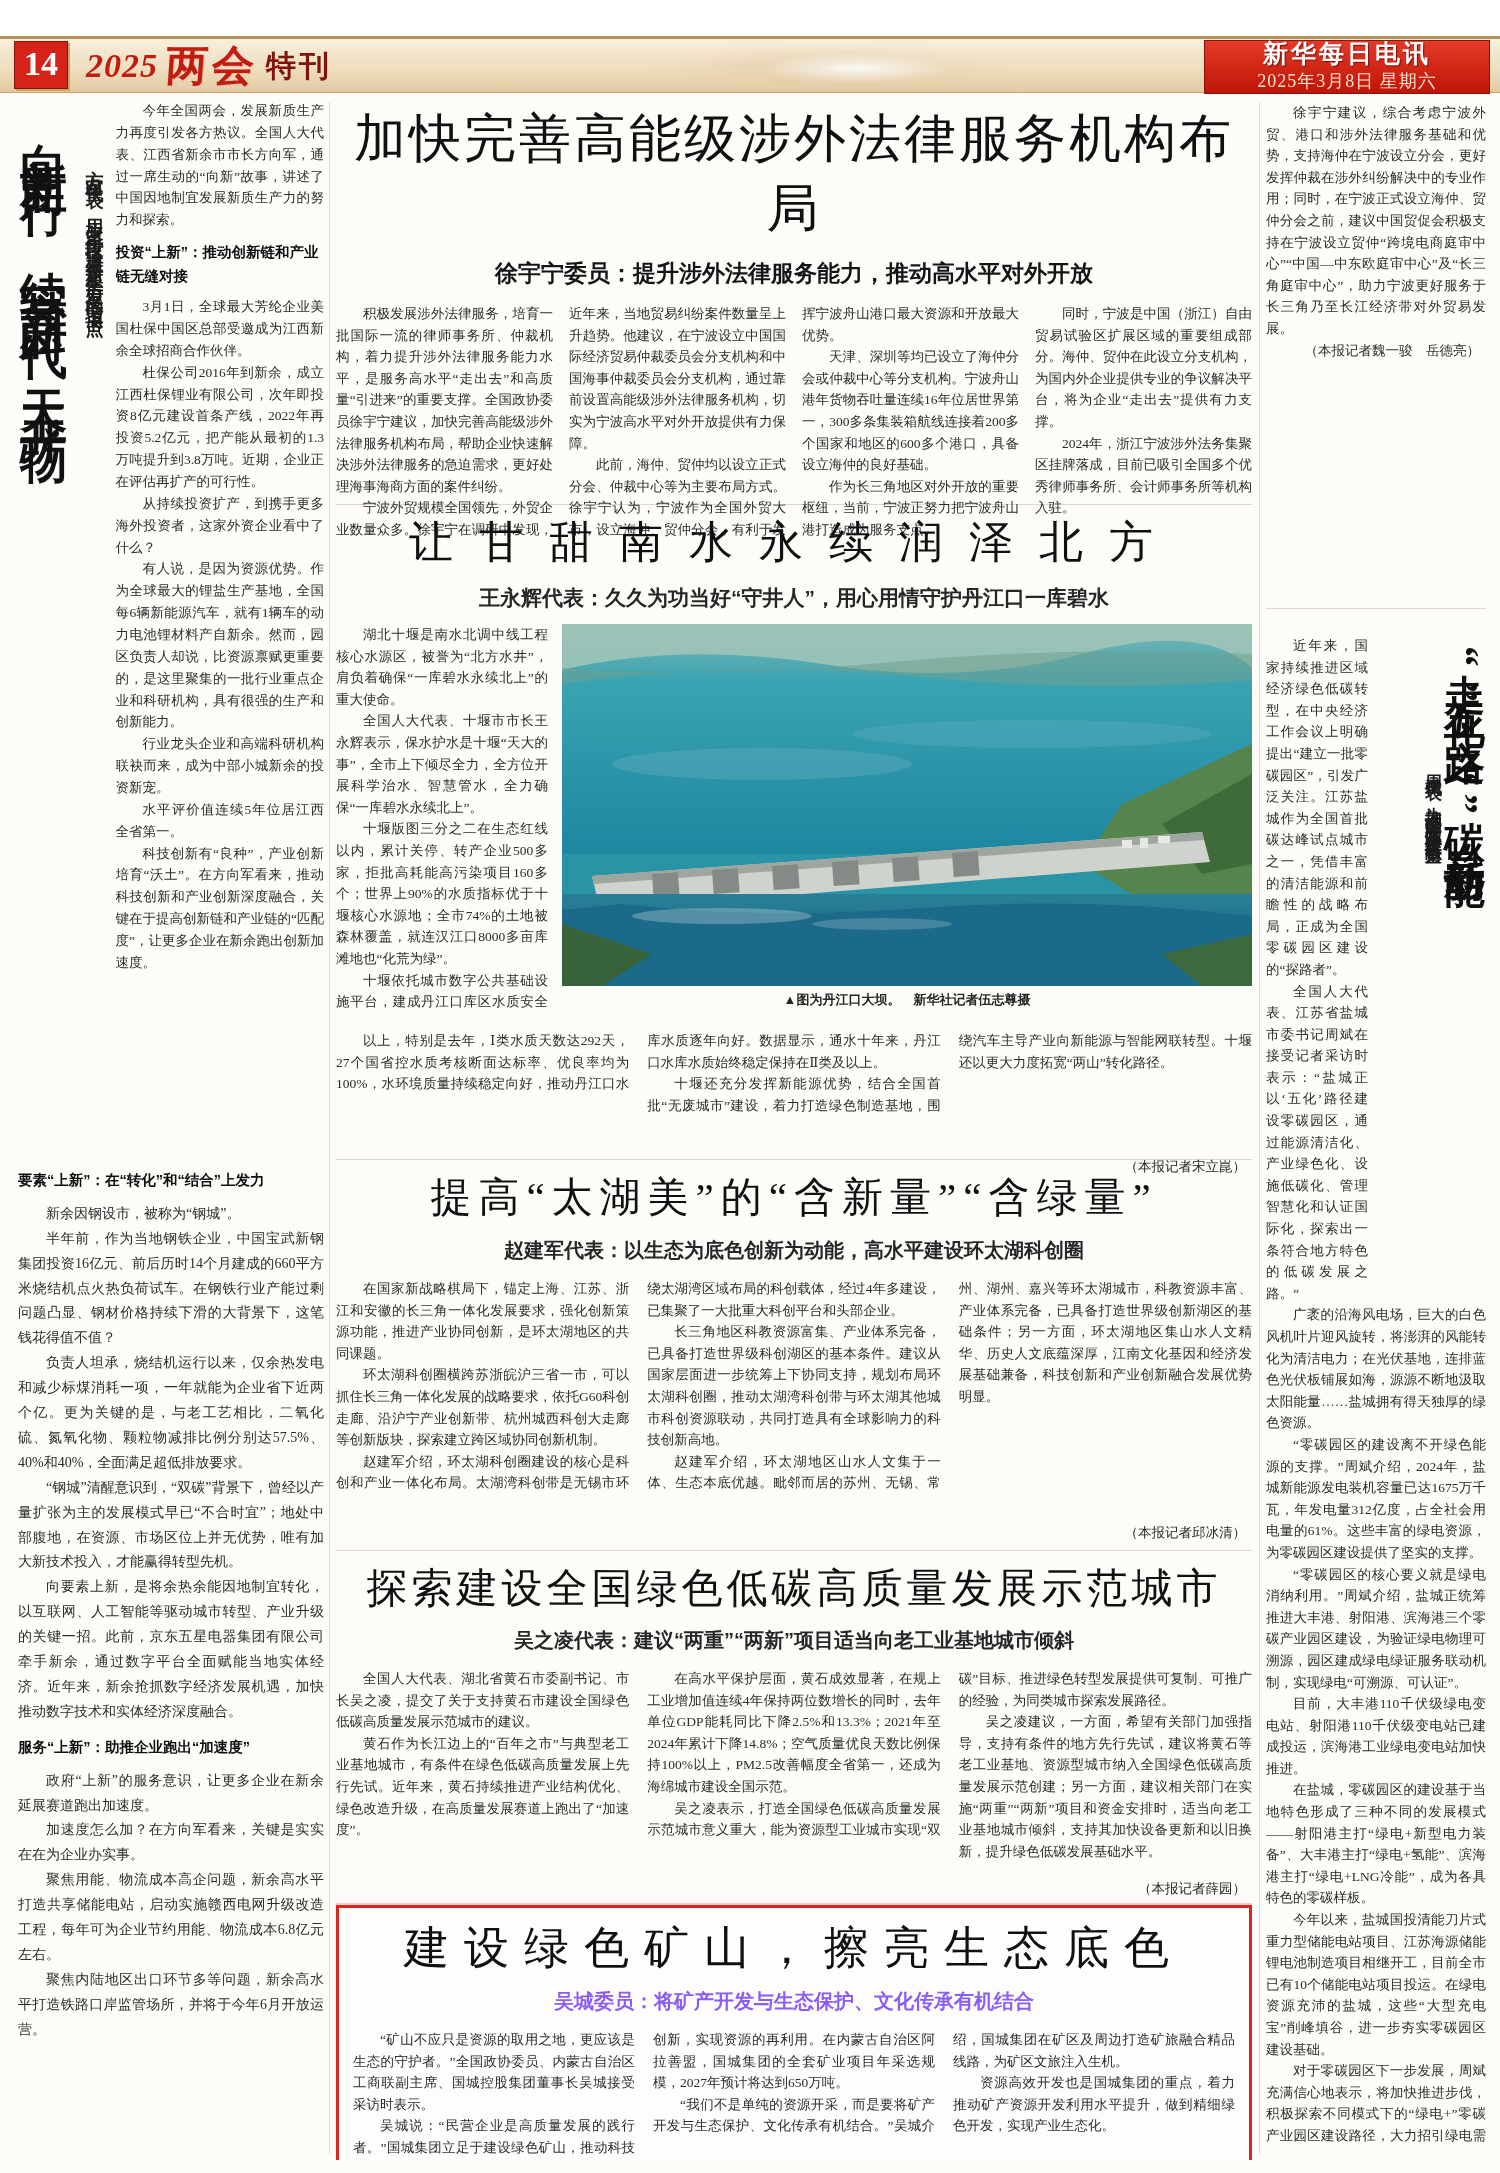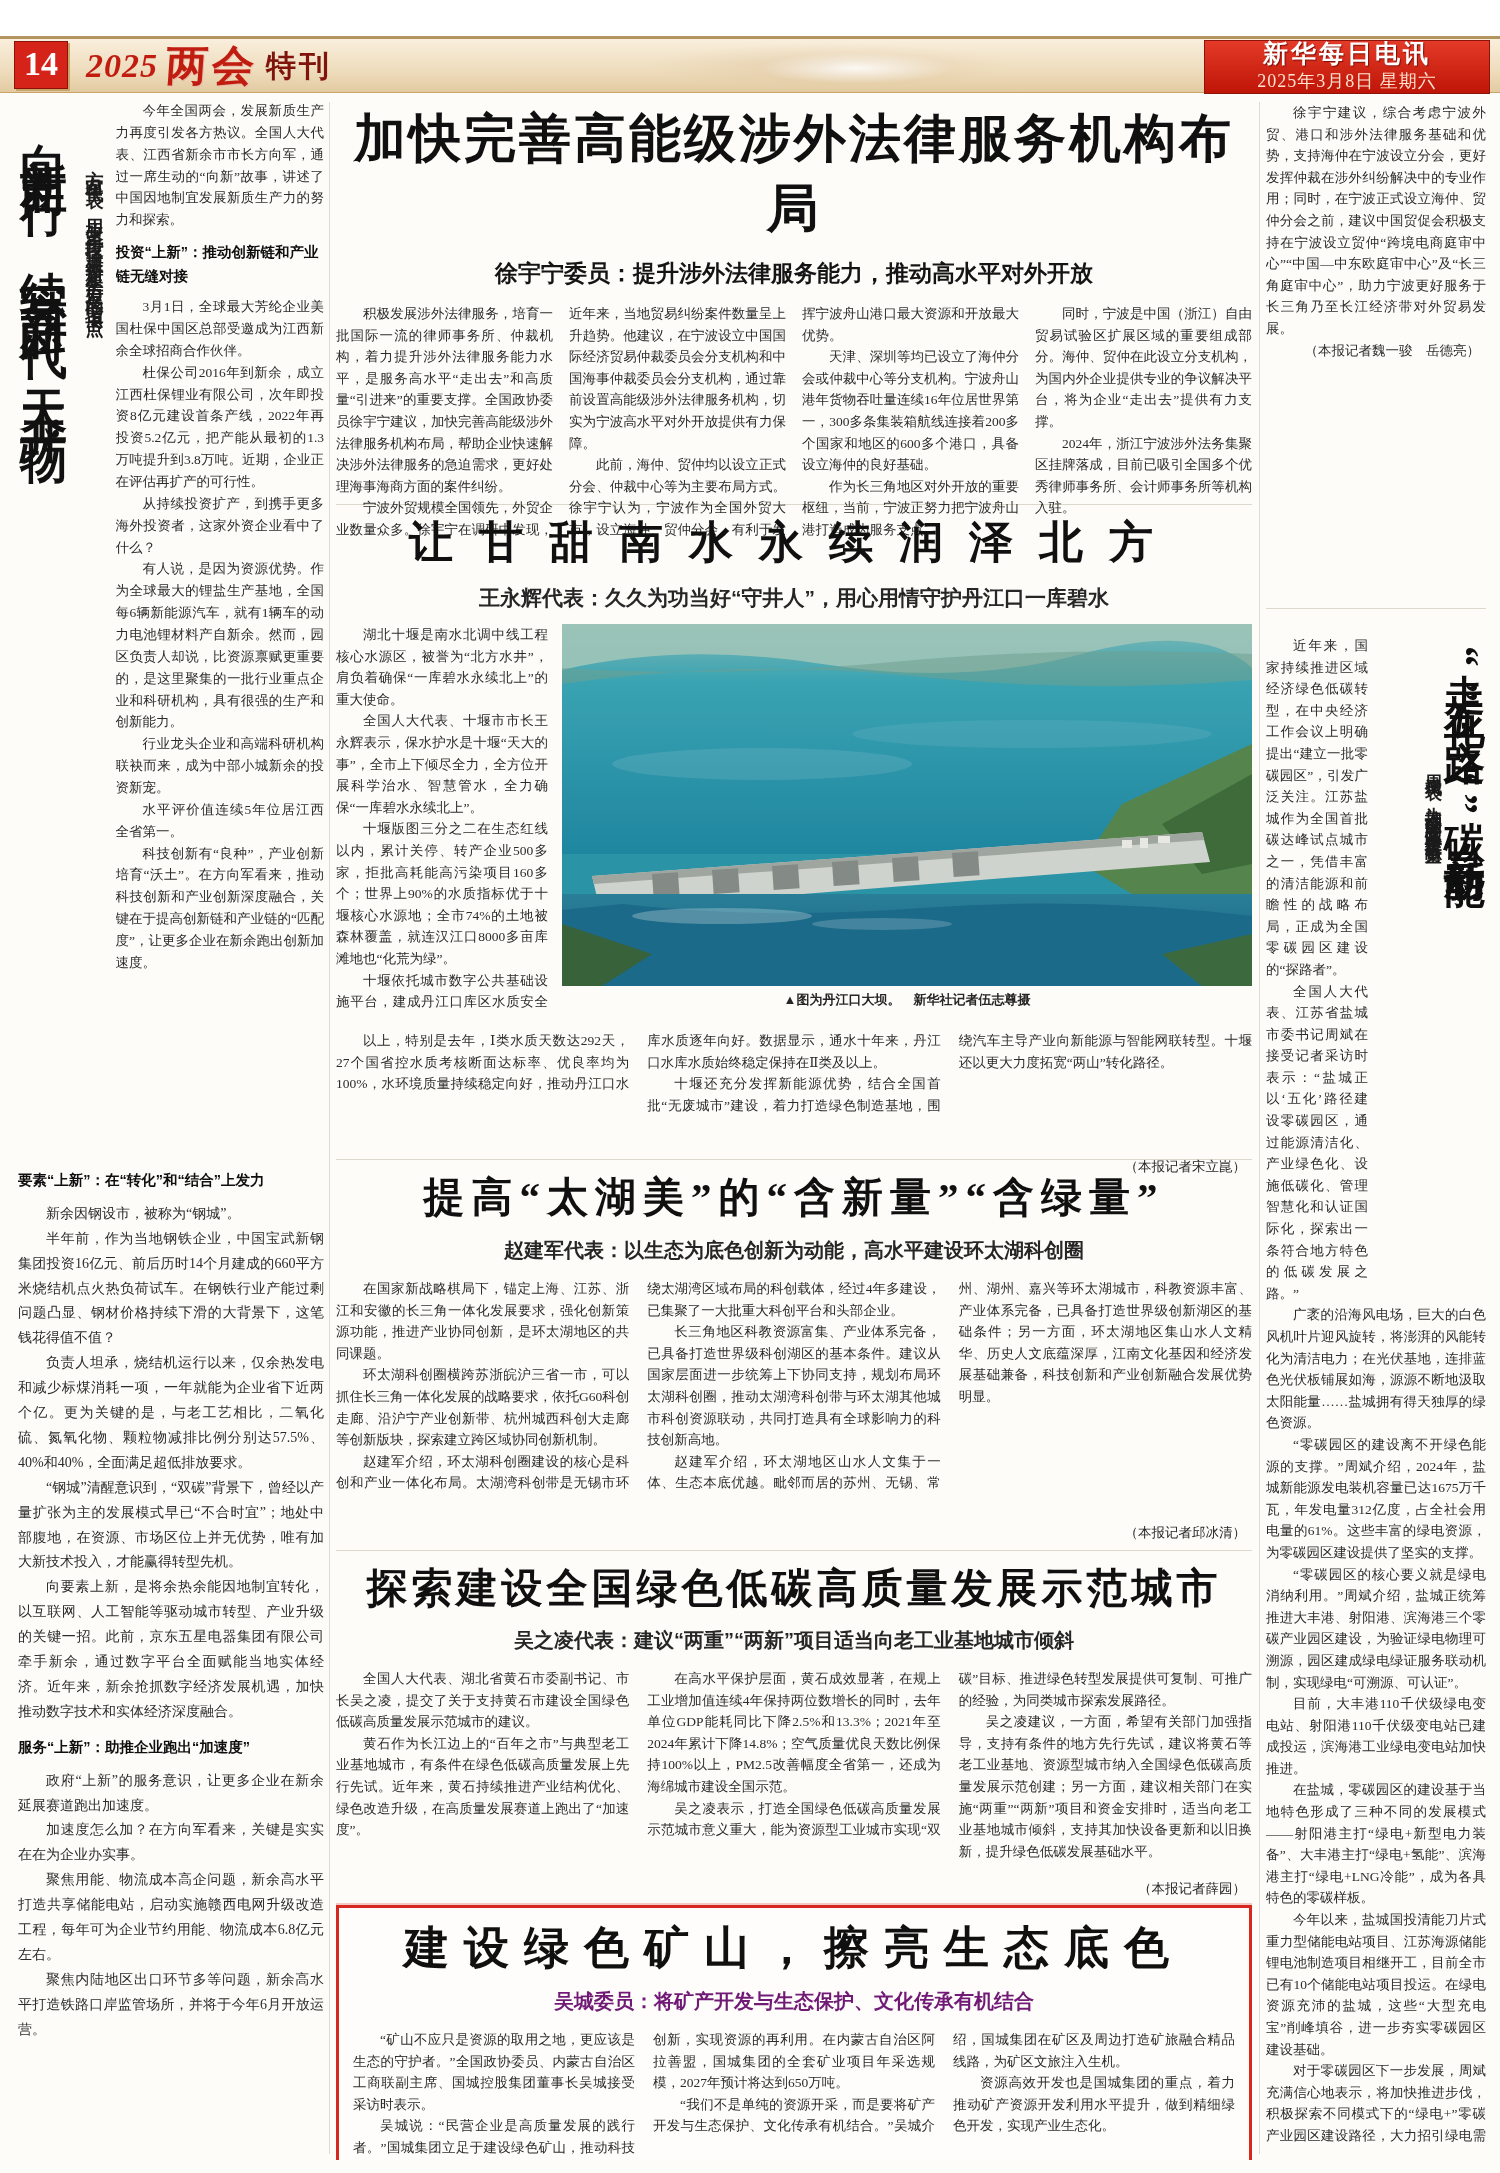--- a/index.html
+++ b/index.html
@@ -43,21 +43,21 @@
        letter-spacing:16px;color:#111;padding:6px 4px 0 2px;}
   .vh-sub{writing-mode:vertical-rl;font-size:18px;font-weight:700;line-height:1.25;
        letter-spacing:5px;color:#1c1c1c;padding:56px 10px 0 12px;}
   .left-top-body{flex:1;overflow:hidden;font-size:13.5px;line-height:1.62;text-align:justify;}
   .subhead{font-weight:900;font-size:14.5px;text-indent:0;text-align:left;
        margin:10px 0 8px;color:#0f0f0f;font-family:"Liberation Sans","DejaVu Sans",sans-serif;}
   .left-bottom{height:986px;overflow:hidden;font-size:14px;line-height:1.78;text-align:justify;}
   
   #center-col{position:absolute;left:336px;top:100px;width:916px;height:2060px;overflow:hidden;}
   .art{border-bottom:1px solid #ddd8cc;}
-  h1,h2{margin:0;text-align:center;color:#101010;font-weight:700;}
+  h1,h2{margin:0;text-align:center;color:#101010;font-weight:400;}
   .art-top h1{font-size:52px;letter-spacing:3px;padding-top:4px;}
   .art-top .deck{font-size:23px;font-weight:700;text-align:center;margin:14px 0 14px;color:#141414;}
   .cols4{column-count:4;column-gap:16px;height:268px;overflow:hidden;}
   .art-top{height:404px;}
   .art-water{height:646px;padding-top:8px;}
   .art-water h2{font-size:44px;letter-spacing:26px;}
   .art-water .deck{font-size:21px;font-weight:700;text-align:center;margin:12px 0 12px;}
   .water-main{display:flex;gap:14px;height:390px;overflow:hidden;}
   .water-c1{width:212px;overflow:hidden;}
   .photo-wrap{flex:1;display:flex;flex-direction:column;}
@@ -69,21 +69,21 @@
   .art-taihu h2{font-size:41px;letter-spacing:7px;}
   .art-taihu .deck{font-size:20px;font-weight:700;text-align:center;margin:12px 0 12px;}
   .art-taihu .cols3{height:246px;}
   .art-explore{height:338px;padding-top:10px;border-bottom:none;}
   .art-explore h2{font-size:41px;letter-spacing:4px;}
   .art-explore .deck{font-size:20px;font-weight:700;text-align:center;margin:11px 0 11px;}
   .art-explore .cols3{height:212px;}
   .art-mine{height:270px;margin-top:6px;border:3px solid #d5281e;outline:2px solid #f4c9c4;
        background:#fffdfb;padding:8px 14px;box-sizing:border-box;}
   .art-mine h2{font-size:45px;letter-spacing:15px;margin-top:2px;}
-  .art-mine .deck{font-size:20px;font-weight:700;text-align:center;margin:10px 0 10px;color:#701a75;}
+  .art-mine .deck{font-size:20px;font-weight:700;text-align:center;margin:10px 0 10px;color:#8b5cf6;}
   .art-mine .cols3{height:142px;}
   
   #right-col{position:absolute;left:1266px;top:100px;width:220px;height:2056px;overflow:hidden;}
   .right-top{height:506px;overflow:hidden;border-bottom:1px solid #ddd8cc;padding-top:2px;}
   .right-art{margin-top:26px;height:1510px;overflow:hidden;}
   .vh-box{float:right;width:106px;height:620px;margin:6px 0 10px 12px;display:flex;justify-content:flex-end;}
   .vh-box .sub{writing-mode:vertical-rl;font-size:17px;font-weight:700;line-height:1.2;
        letter-spacing:3px;padding-top:120px;color:#1b1b1b;}
   .vh-box .main{writing-mode:vertical-rl;font-size:41px;font-weight:900;line-height:1.05;
        letter-spacing:5px;color:#0f0f0f;}

